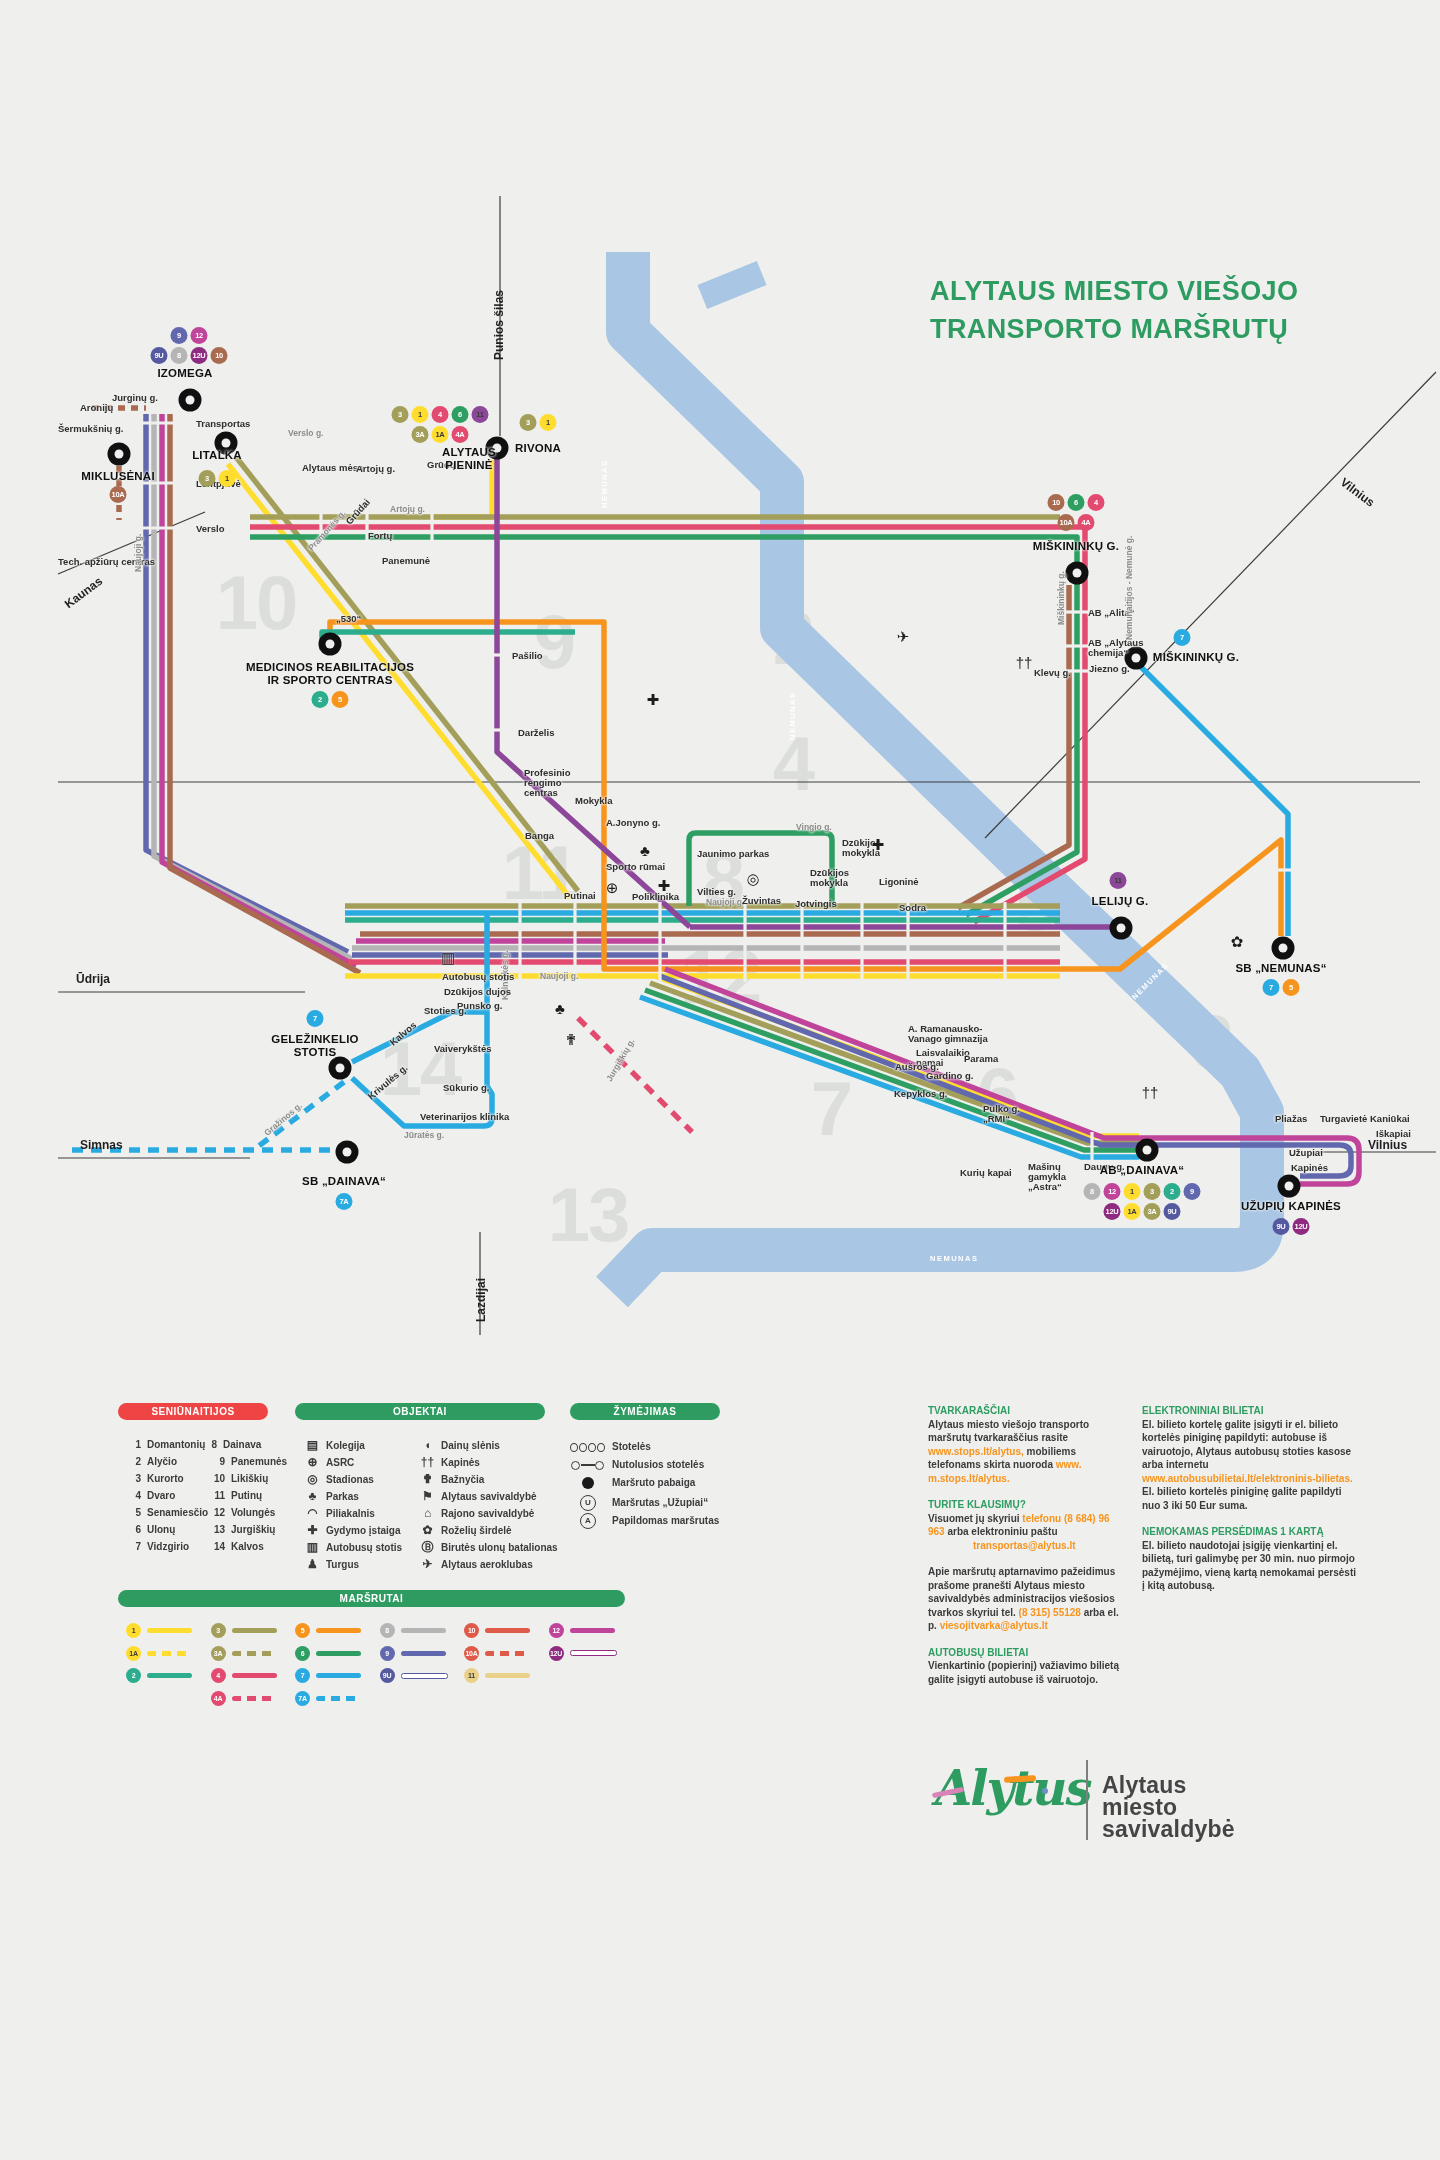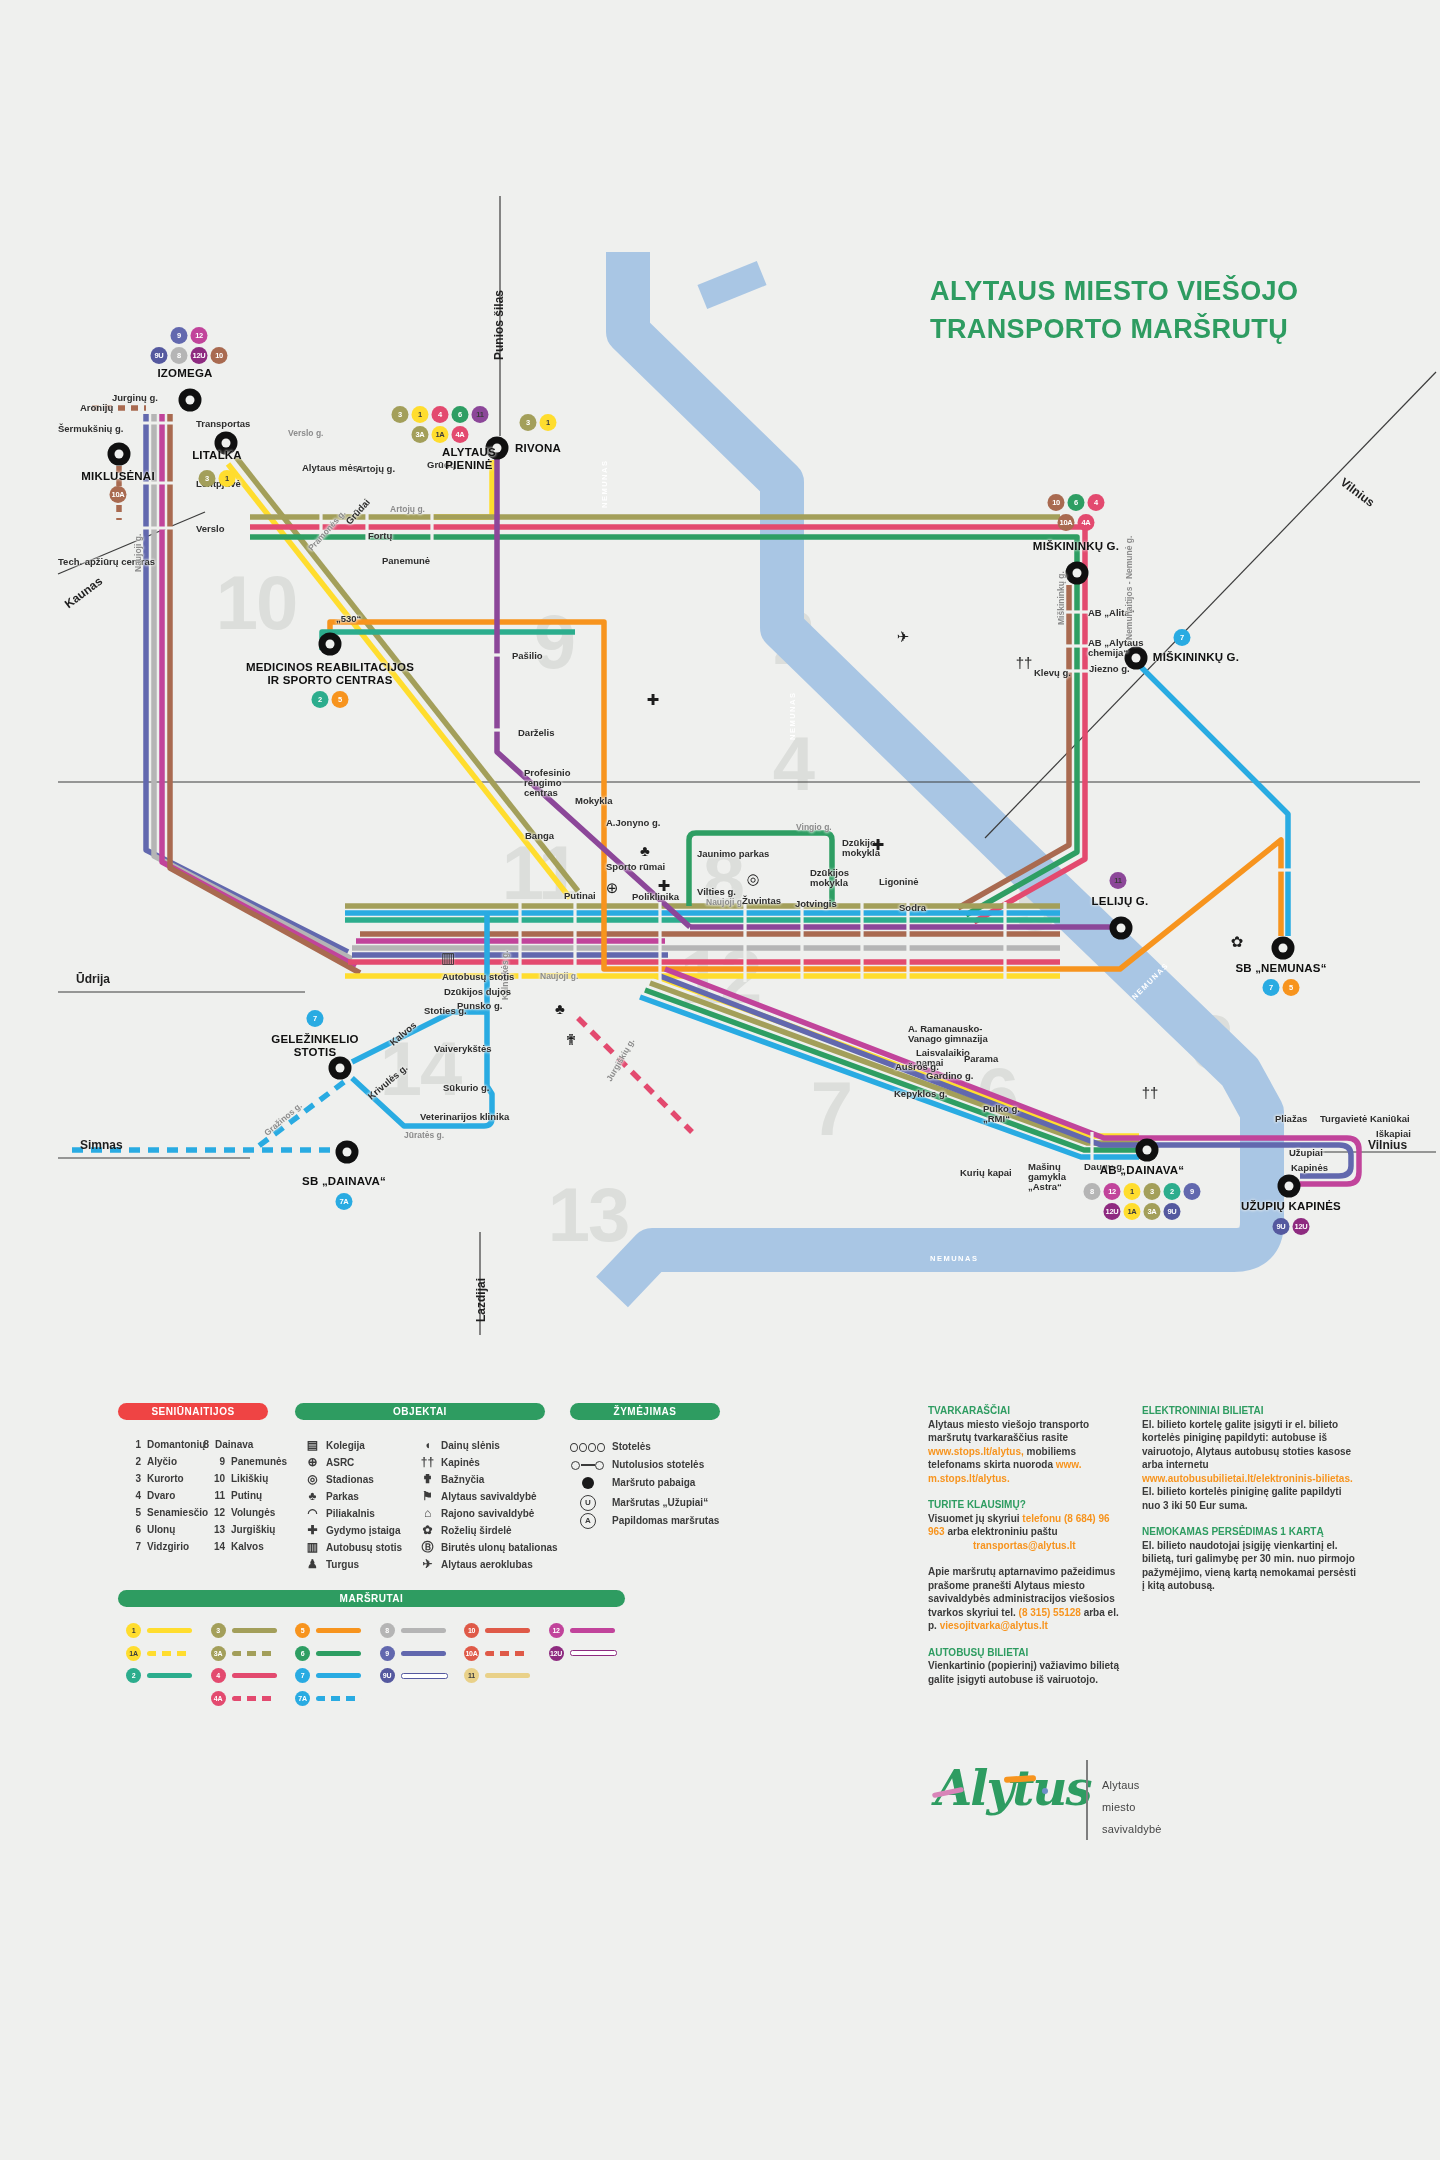--- a/index.html
+++ b/index.html
@@ -39,21 +39,21 @@
   .mini-u{width:14px;height:14px;border:1.4px solid #3B3B3B;border-radius:50%;display:flex;align-items:center;justify-content:center;font-size:8px;font-weight:bold;color:#3B3B3B;background:#EFF0EE}
   .route-row{position:absolute;display:flex;align-items:center;gap:6px}
   .line-sample{width:45px;height:5px;border-radius:2.5px}
   .info-col{position:absolute;font-size:10px;font-weight:bold;line-height:13.5px;color:#3B3B3B;z-index:5}
   .info-col h4{margin:0;font-size:10px;line-height:13.5px}
   .info-col p{margin:0 0 13px 0}
   #logo{position:absolute;left:930px;top:1752px;z-index:5}
   #logo-script{position:absolute;left:5px;top:8px;font-family:"DejaVu Serif",serif;font-style:italic;font-weight:bold;font-size:48px;letter-spacing:-2px}
   .logo-dash{position:absolute;border-radius:3px}
   #logo-divider{position:absolute;left:156px;top:8px;width:2px;height:80px;background:#7E7E7E}
-  #logo-caption{position:absolute;left:172px;top:22px;font-size:11px;line-height:22px;color:#454545;font-weight:normal;letter-spacing:.2px}
+  #logo-caption{position:absolute;left:172px;top:22px;font-size:23px;line-height:22px;color:#454545;font-weight:bold;letter-spacing:.2px}
 </style>
 </head>
 <body>
 
 <div id="map">
   <div id="map-districts">
       <div class="district-num" style="left: 256px; top: 602px;">10</div>
       <div class="district-num" style="left: 554px; top: 641px;">9</div>
       <div class="district-num" style="left: 793px; top: 637px;">2</div>
       <div class="district-num" style="left: 793px; top: 763px;">4</div>
@@ -388,21 +388,21 @@
 
 <div class="legend-box" id="box-seniunaitijos" style="left:118px;top:1403px;width:160px;height:180px">
   <div class="pill accent-bg" style="left: 0px; top: 0px; width: 150px; background: #ef4444;">SENIŪNAITIJOS</div>
 <div class="leg-item" style="left: 8px; top: 36px;"><span class="leg-num">1</span>Domantonių</div>
     <div class="leg-item" style="left: 8px; top: 53px;"><span class="leg-num">2</span>Alyčio</div>
     <div class="leg-item" style="left: 8px; top: 70px;"><span class="leg-num">3</span>Kurorto</div>
     <div class="leg-item" style="left: 8px; top: 87px;"><span class="leg-num">4</span>Dvaro</div>
     <div class="leg-item" style="left: 8px; top: 104px;"><span class="leg-num">5</span>Senamiesčio</div>
     <div class="leg-item" style="left: 8px; top: 121px;"><span class="leg-num">6</span>Ulonų</div>
     <div class="leg-item" style="left: 8px; top: 138px;"><span class="leg-num">7</span>Vidzgirio</div>
-    <div class="leg-item" style="left: 76px; top: 36px;"><span class="leg-num">8</span>Dainava</div>
+    <div class="leg-item" style="left: 84px; top: 36px;"><span class="leg-num">8</span>Dainava</div>
     <div class="leg-item" style="left: 92px; top: 53px;"><span class="leg-num">9</span>Panemunės</div>
     <div class="leg-item" style="left: 92px; top: 70px;"><span class="leg-num">10</span>Likiškių</div>
     <div class="leg-item" style="left: 92px; top: 87px;"><span class="leg-num">11</span>Putinų</div>
     <div class="leg-item" style="left: 92px; top: 104px;"><span class="leg-num">12</span>Volungės</div>
     <div class="leg-item" style="left: 92px; top: 121px;"><span class="leg-num">13</span>Jurgiškių</div>
     <div class="leg-item" style="left: 92px; top: 138px;"><span class="leg-num">14</span>Kalvos</div>
   </div>
 
 <div class="legend-box" id="box-objektai" style="left:295px;top:1403px;width:260px;height:180px">
   <div class="pill accent-bg" style="left: 0px; top: 0px; width: 250px; background: rgb(46, 156, 97);">OBJEKTAI</div>

